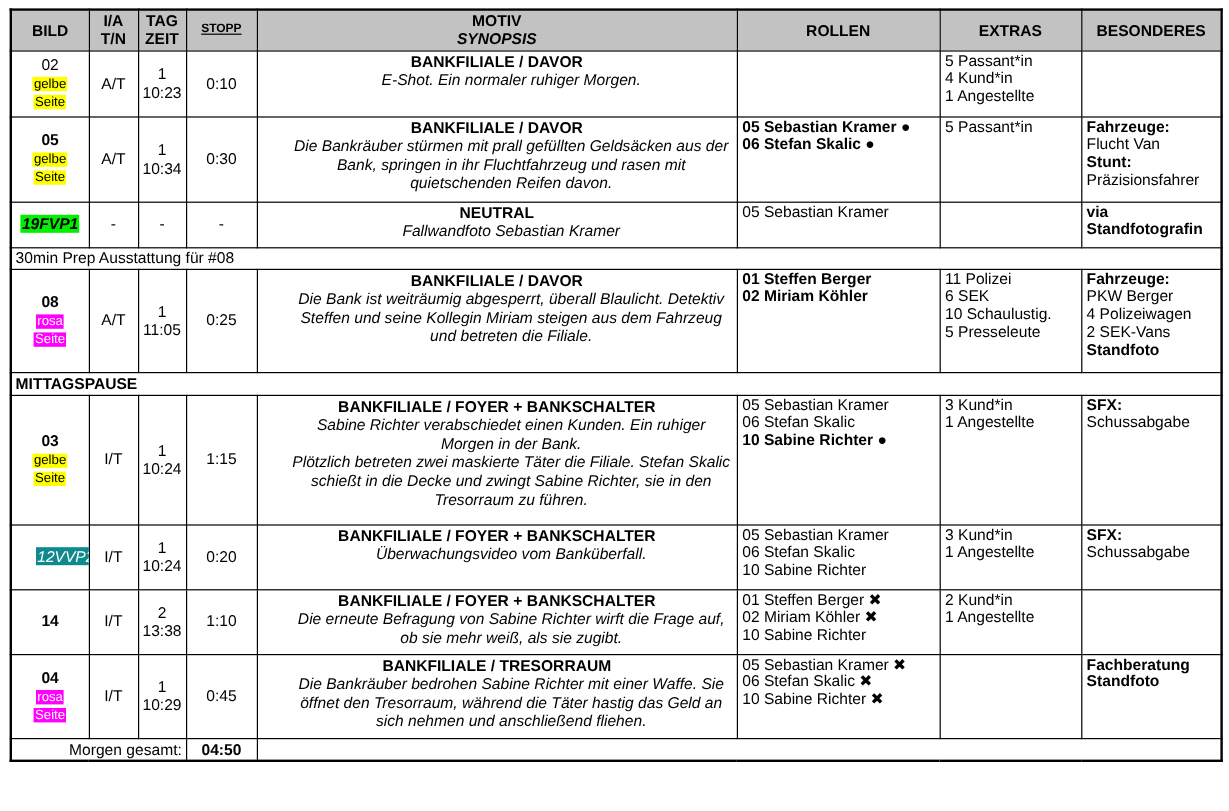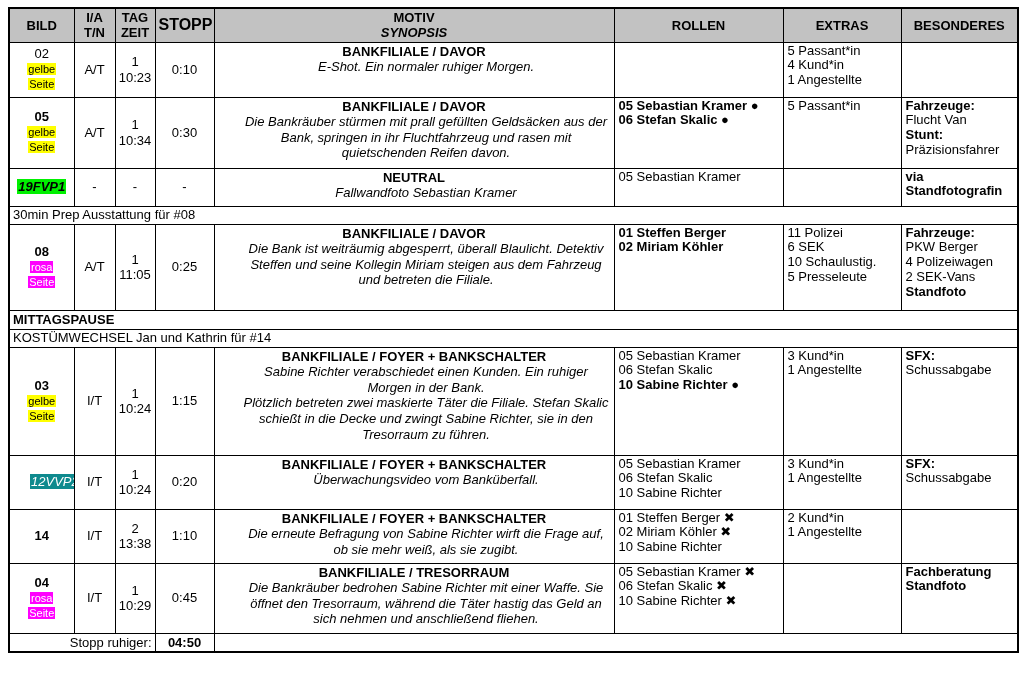--- a/index.html
+++ b/index.html
@@ -7,21 +7,21 @@
   .wrap { margin:7px 0 0 8px; width:1009px; }
 
   table.sched { border-collapse:collapse; table-layout:fixed; width:1009px;
                 border:2px solid #000; font-size:13px; }
   table.sched th, table.sched td { border:1px solid #000; padding:1px 3px; overflow:hidden; }
 
   th { background:#c2c2c2; font-weight:bold; text-align:center; vertical-align:middle;
        font-size:13px; line-height:1.18; }
   .pre { white-space:pre-line; }
   .th-syn { font-style:italic; }
-  .th-stopp { font-size:16px; }
+  .th-stopp { font-size:10px;text-decoration:underline; }
 
   .c-mid { text-align:center; vertical-align:middle; line-height:1.18; }
   .motiv { text-align:center; vertical-align:top; line-height:1.2; }
   .mtitle { font-weight:bold; }
   .syn { font-style:italic; white-space:pre-line;margin-left:24px; }
   .cells { text-align:left; vertical-align:top; line-height:1.16; }
   .ln { line-height:1.14; }
   .ln span { padding:0 1px; }
 
   .noterow td { text-align:left; padding:0 3px; line-height:1.1; }
@@ -174,23 +174,20 @@
             <div class="ln"><span>4 Polizeiwagen</span></div>
             <div class="ln"><span>2 SEK-Vans</span></div>
             <div class="ln"><span style="font-weight: bold;">Standfoto</span></div>
           </td>
     </tr>
 
     <tr class="noterow bold" style="height:19px">
       <td colspan="8">MITTAGSPAUSE</td>
     </tr>
 
-    <tr class="noterow" style="height:18px">
-      <td colspan="8">KOSTÜMWECHSEL Jan und Kathrin für #14</td>
-    </tr>
 
     <tr style="height:108px">
       <td class="c-mid">
             <div class="ln"><span style="font-weight: bold;">03</span></div>
             <div class="ln"><span style="background-color: rgb(255, 255, 0); font-size: 11px;">gelbe</span></div>
             <div class="ln"><span style="background-color: rgb(255, 255, 0); font-size: 11px;">Seite</span></div>
           </td>
       <td class="c-mid">I/T</td>
       <td class="c-mid pre">1
 10:24</td>
@@ -286,20 +283,20 @@
             <div class="ln"><span>10 Sabine Richter ✖</span></div>
           </td>
       <td class="cells"></td>
       <td class="cells">
             <div class="ln"><span style="font-weight: bold;">Fachberatung</span></div>
             <div class="ln"><span style="font-weight: bold;">Standfoto</span></div>
           </td>
     </tr>
 
     <tr style="height:19px">
-      <td colspan="3" class="ft-label">Stopp ruhiger:</td>
+      <td colspan="3" class="ft-label">Morgen gesamt:</td>
       <td class="ft-total">04:50</td>
       <td colspan="4"></td>
     </tr>
   </tbody>
     </table>
 
 </div>
 
 </body></html>

